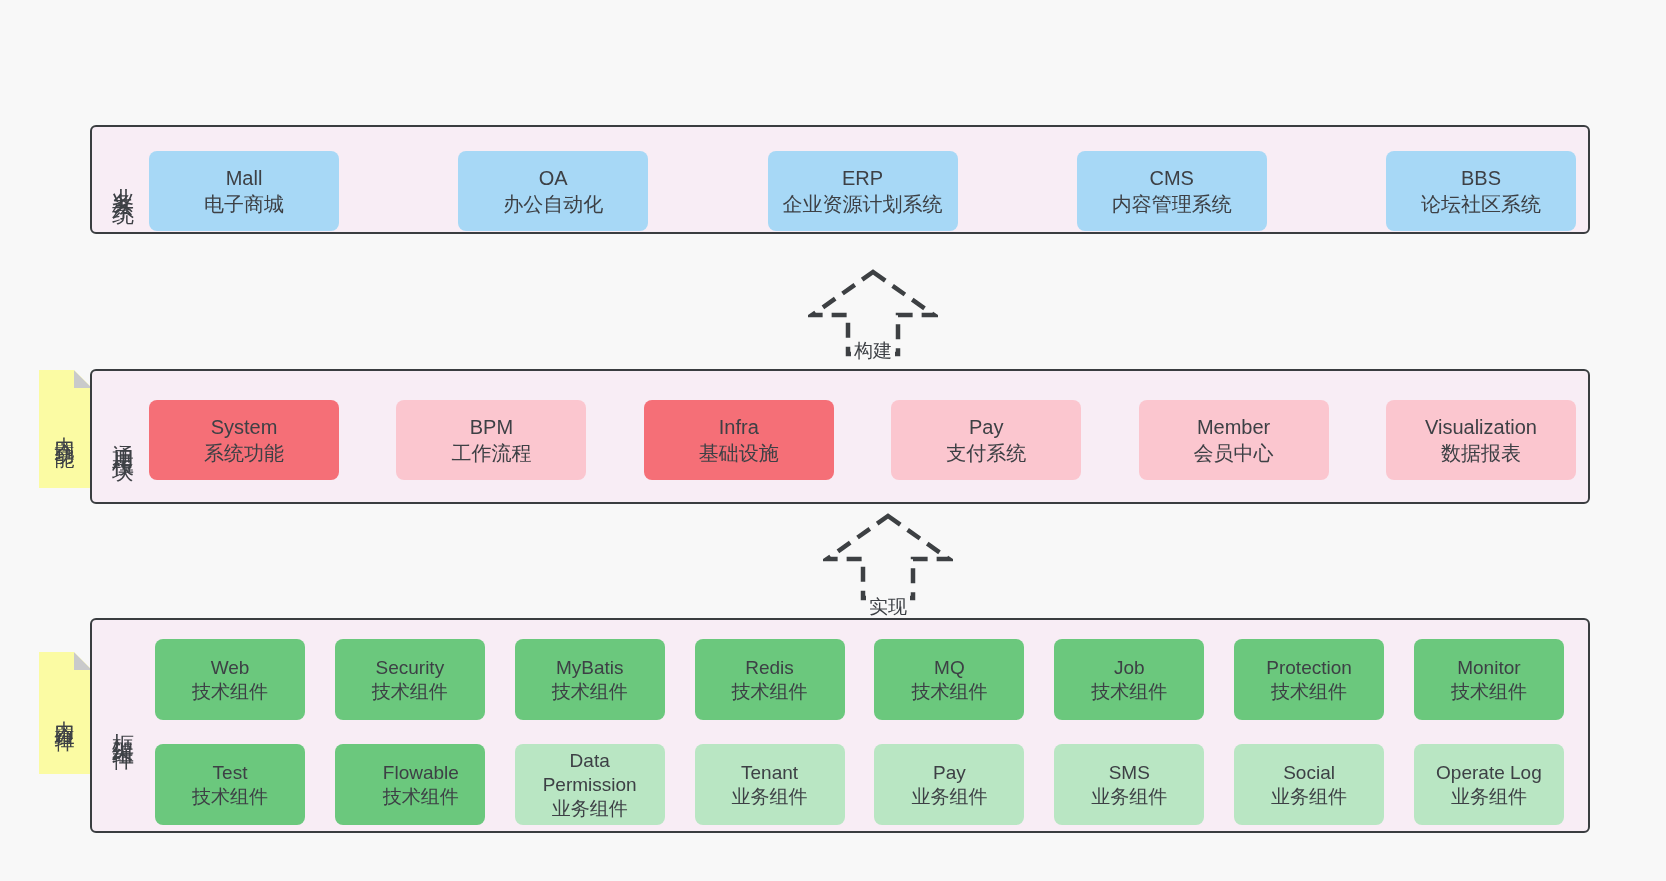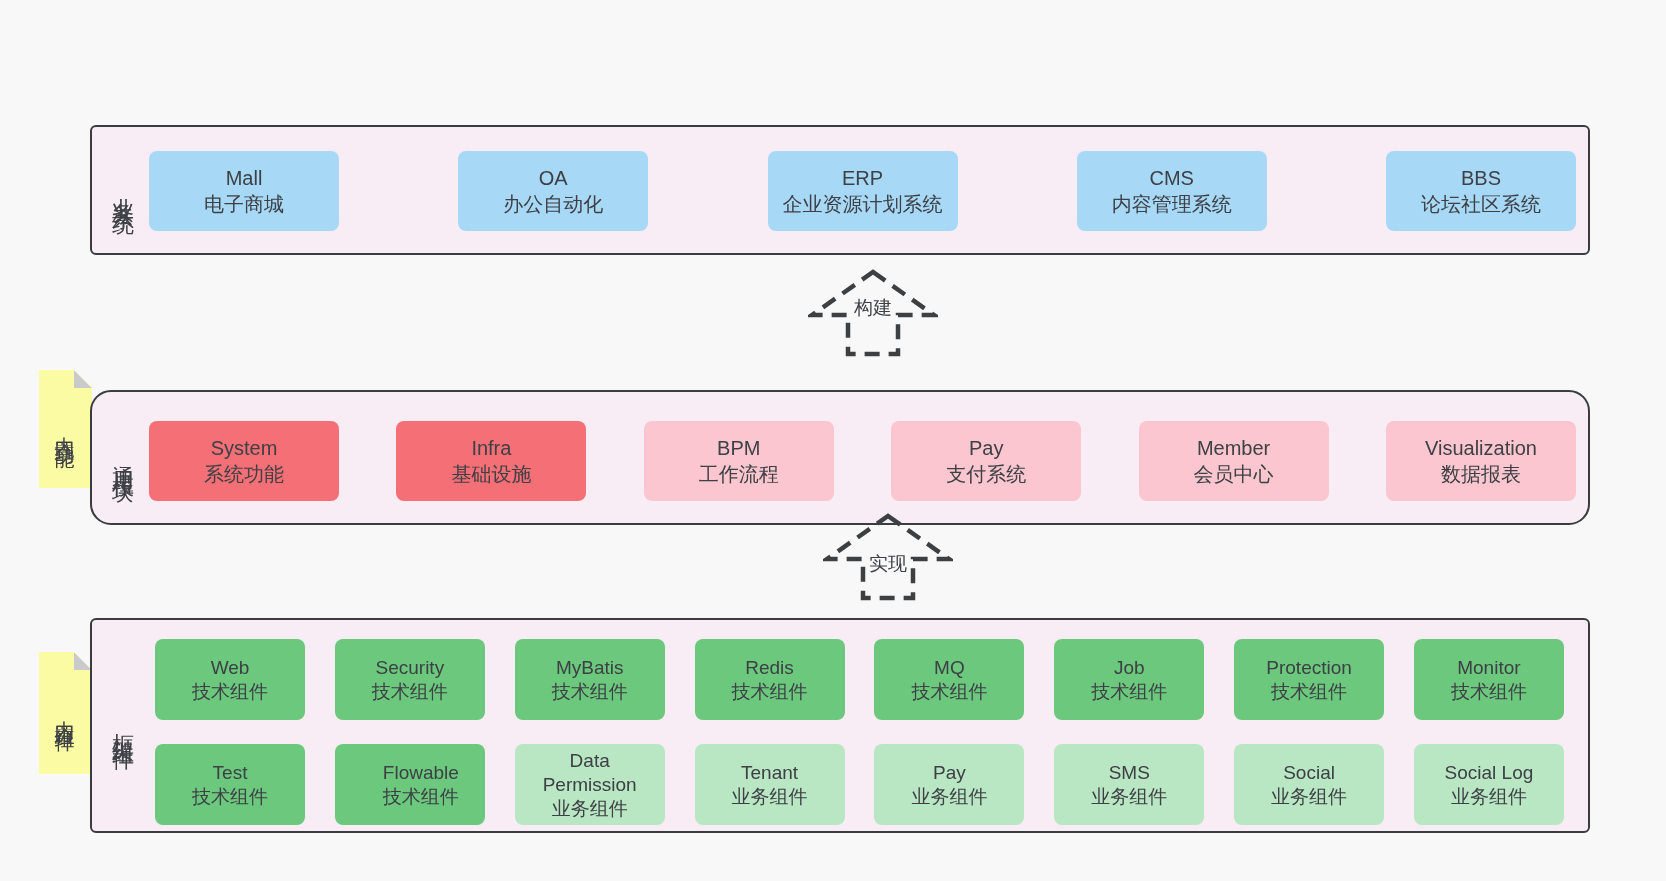--- a/index.html
+++ b/index.html
@@ -3,22 +3,22 @@
 <meta charset="utf-8">
 <style>
   html,body{margin:0;padding:0;}
   body{font-family:"Liberation Sans","DejaVu Sans",sans-serif;background:var(--page-bg,#f8f8f8);}
   .canvas{position:relative;width:1666px;height:881px;background:var(--page-bg);overflow:hidden;color:var(--text);}
 
   
   .band{position:absolute;left:90px;width:1500px;box-sizing:border-box;
         background:var(--panel-bg);border:2px solid var(--panel-border);
         border-radius:6px;z-index:1;}
-  .band-business{top:125px;height:130px;}
-  .band-common{top:390px;height:135px;border-radius:21px;}
+  .band-business{top:125px;height:109px;}
+  .band-common{top:369px;height:135px;}
   .band-framework{top:618px;height:215px;}
 
   .band-label{position:absolute;left:10px;top:0;bottom:0;width:42px;
               display:flex;align-items:center;justify-content:center;
               writing-mode:vertical-rl;font-size:22px;letter-spacing:5px;
               color:var(--text);}
 
   
   .row{position:absolute;display:flex;justify-content:space-between;}
   .row.wide{left:57px;right:12px;top:24px;}
@@ -44,21 +44,21 @@
         background:var(--note-fold);clip-path:polygon(0 0,100% 100%,0 100%);}
 
   
   .arrow{position:absolute;width:130px;height:90px;z-index:1;}
   .arrow-build{left:808px;top:268px;}
   .arrow-implement{left:823px;top:512px;}
   .arrow svg{position:absolute;inset:0;}
   .arrow path{fill:none;stroke:var(--arrow);stroke-width:4.5;stroke-dasharray:15 9;}
   .arrow-label{position:absolute;left:50%;transform:translate(-50%,-50%);
                background:var(--page-bg);padding:1px 3px;font-size:19px;
-               white-space:nowrap;color:var(--text);}
+               white-space:nowrap;color:var(--text);margin-top:43px;}
   .arrow-build .arrow-label{top:40px;}
   .arrow-implement .arrow-label{top:52px;}
 </style>
 </head>
 <body>
 
 <div class="canvas">
 
   <div class="note note-common">
     <span>内置功能</span>
@@ -102,27 +102,27 @@
     <span class="arrow-label">构建</span>
   </div>
 
   <section class="band band-common">
     <div class="band-label">通用模块</div>
     <div class="row wide">
         <div class="box" style="background: var(--red);">
           <div>System</div>
           <div>系统功能</div>
         </div>
+        <div class="box" style="background: var(--pink);">
+          <div>BPM</div>
+          <div>工作流程</div>
+        </div>
         <div class="box" style="background: var(--red);">
           <div>Infra</div>
           <div>基础设施</div>
-        </div>
-        <div class="box" style="background: var(--pink);">
-          <div>BPM</div>
-          <div>工作流程</div>
         </div>
         <div class="box" style="background: var(--pink);">
           <div>Pay</div>
           <div>支付系统</div>
         </div>
         <div class="box" style="background: var(--pink);">
           <div>Member</div>
           <div>会员中心</div>
         </div>
         <div class="box" style="background: var(--pink);">
@@ -198,19 +198,19 @@
         </div>
         <div class="box" style="background: var(--light-green); align-items: center;">
           <div>SMS</div>
           <div>业务组件</div>
         </div>
         <div class="box" style="background: var(--light-green);">
           <div>Social</div>
           <div>业务组件</div>
         </div>
         <div class="box" style="background: var(--light-green);">
-          <div>Social Log</div>
+          <div>Operate Log</div>
           <div>业务组件</div>
         </div>
       </div>
   </section>
 
 </div>
 
 </body></html>

